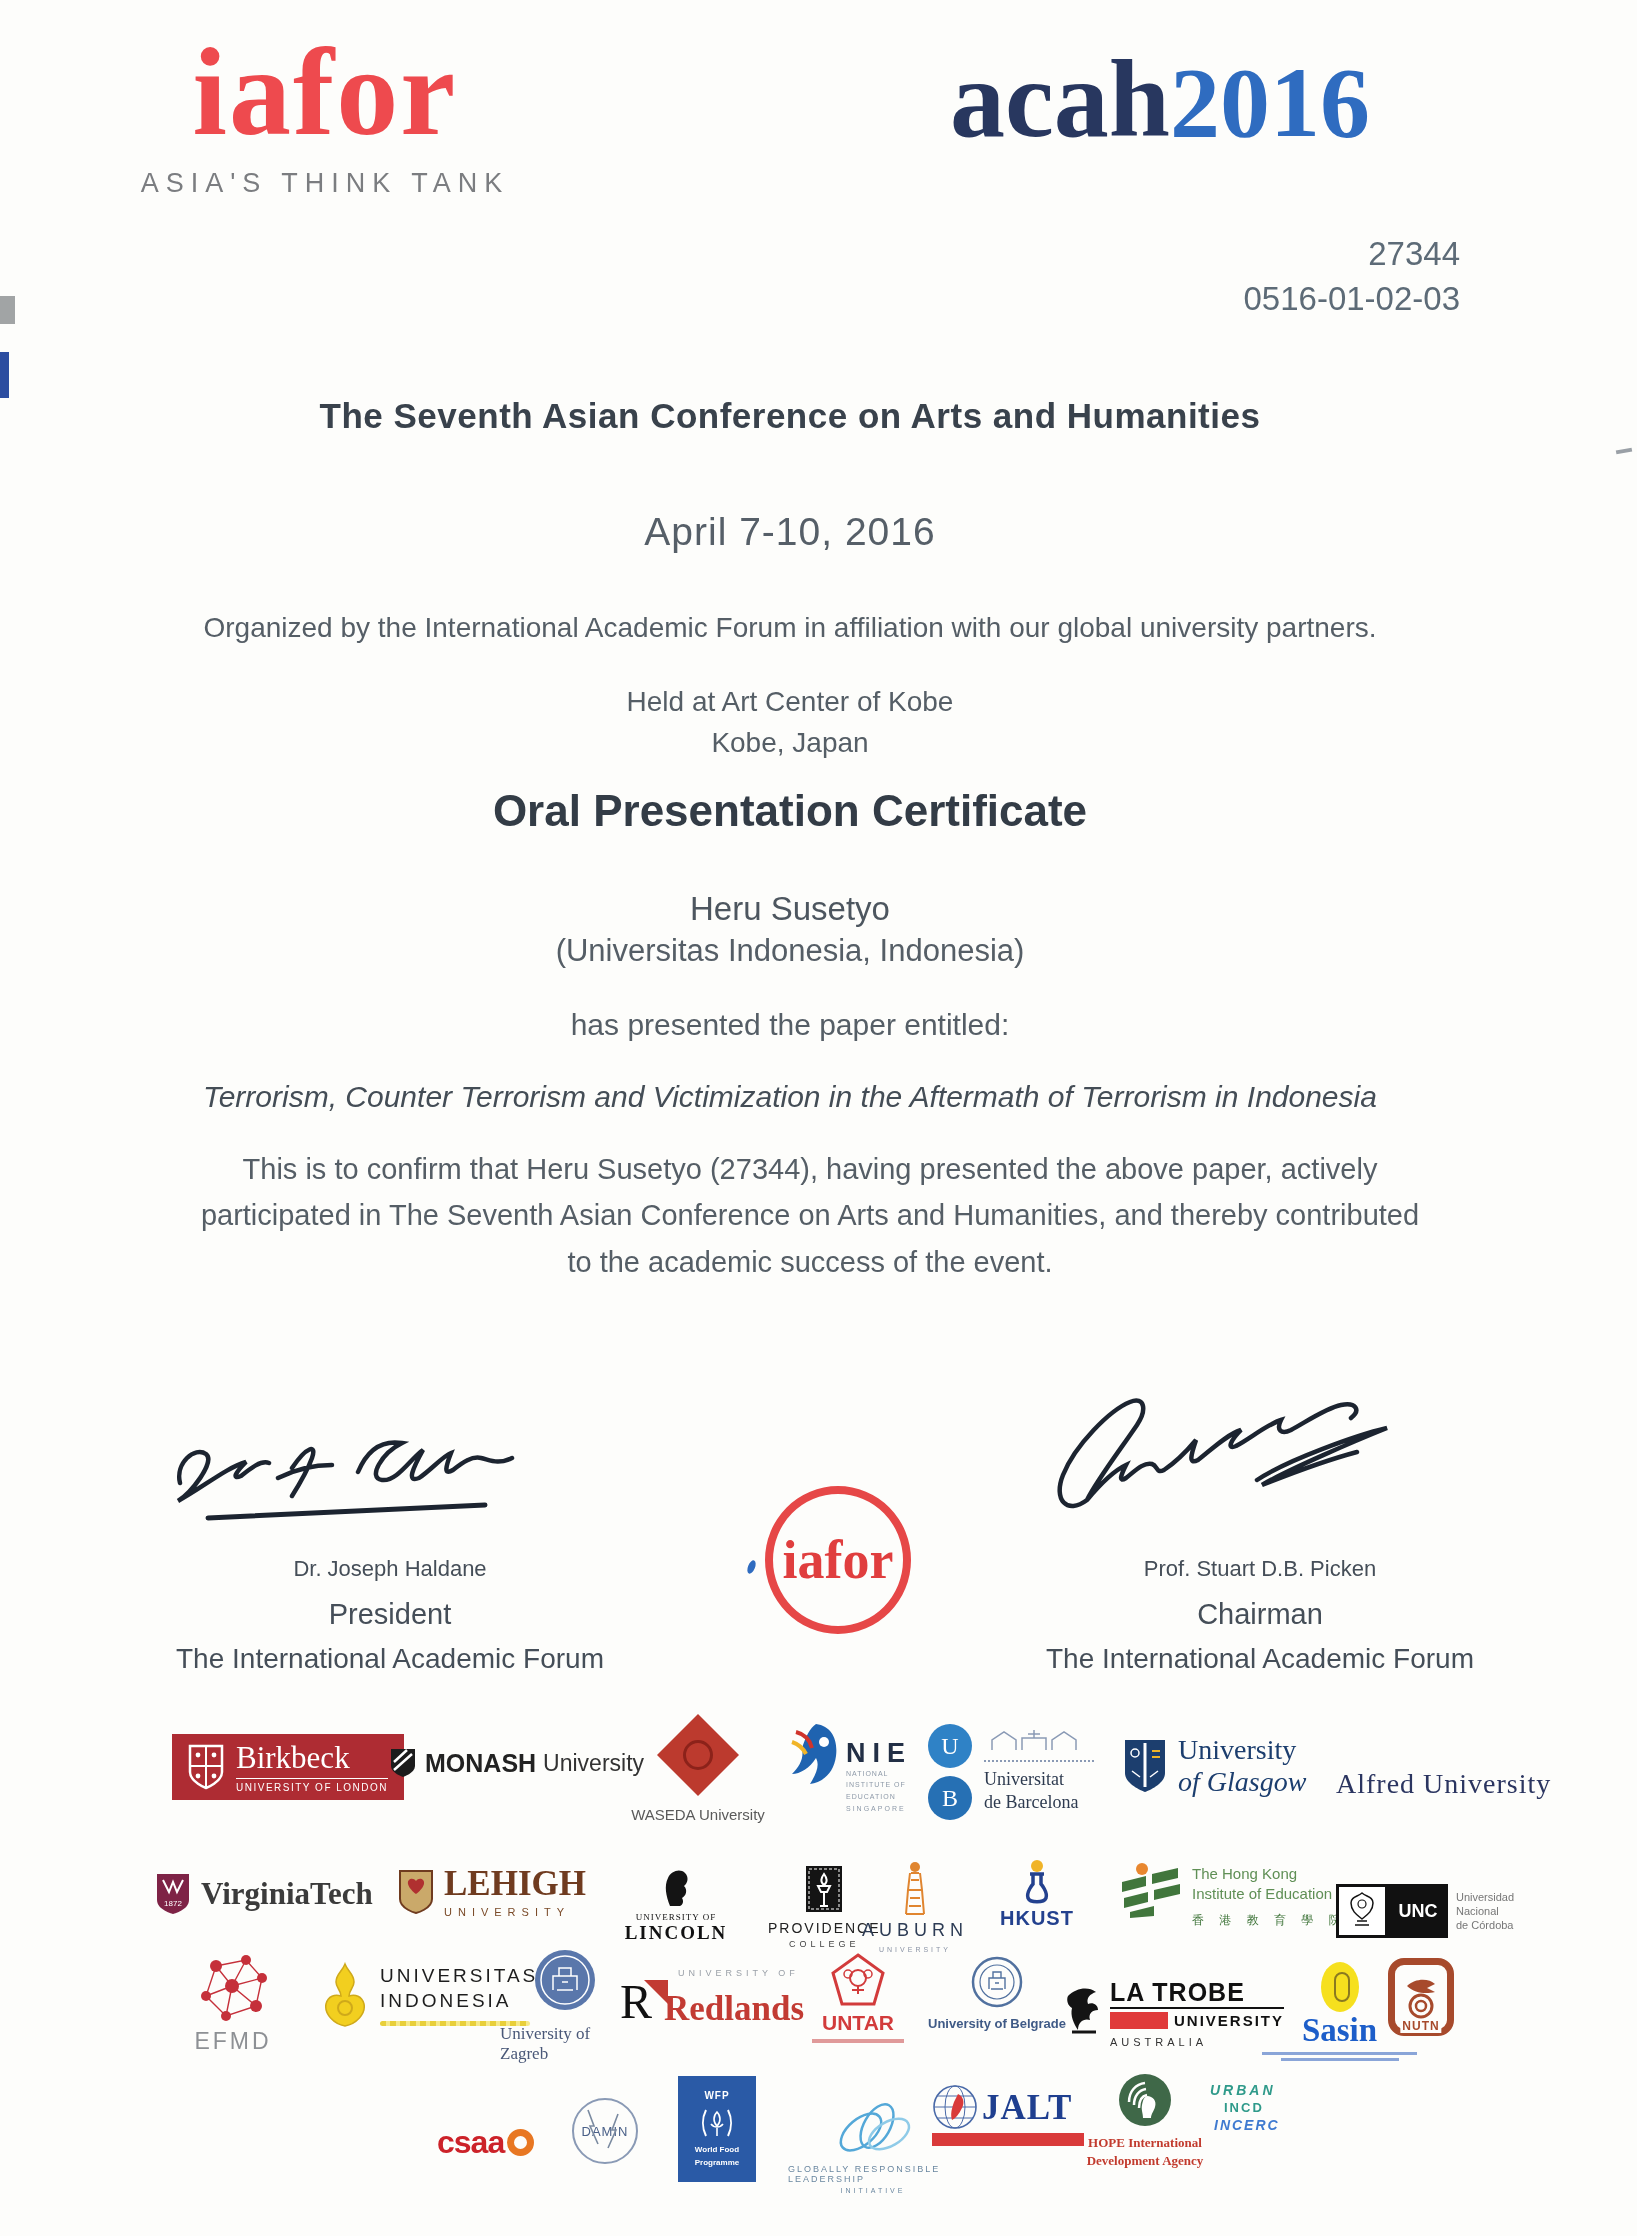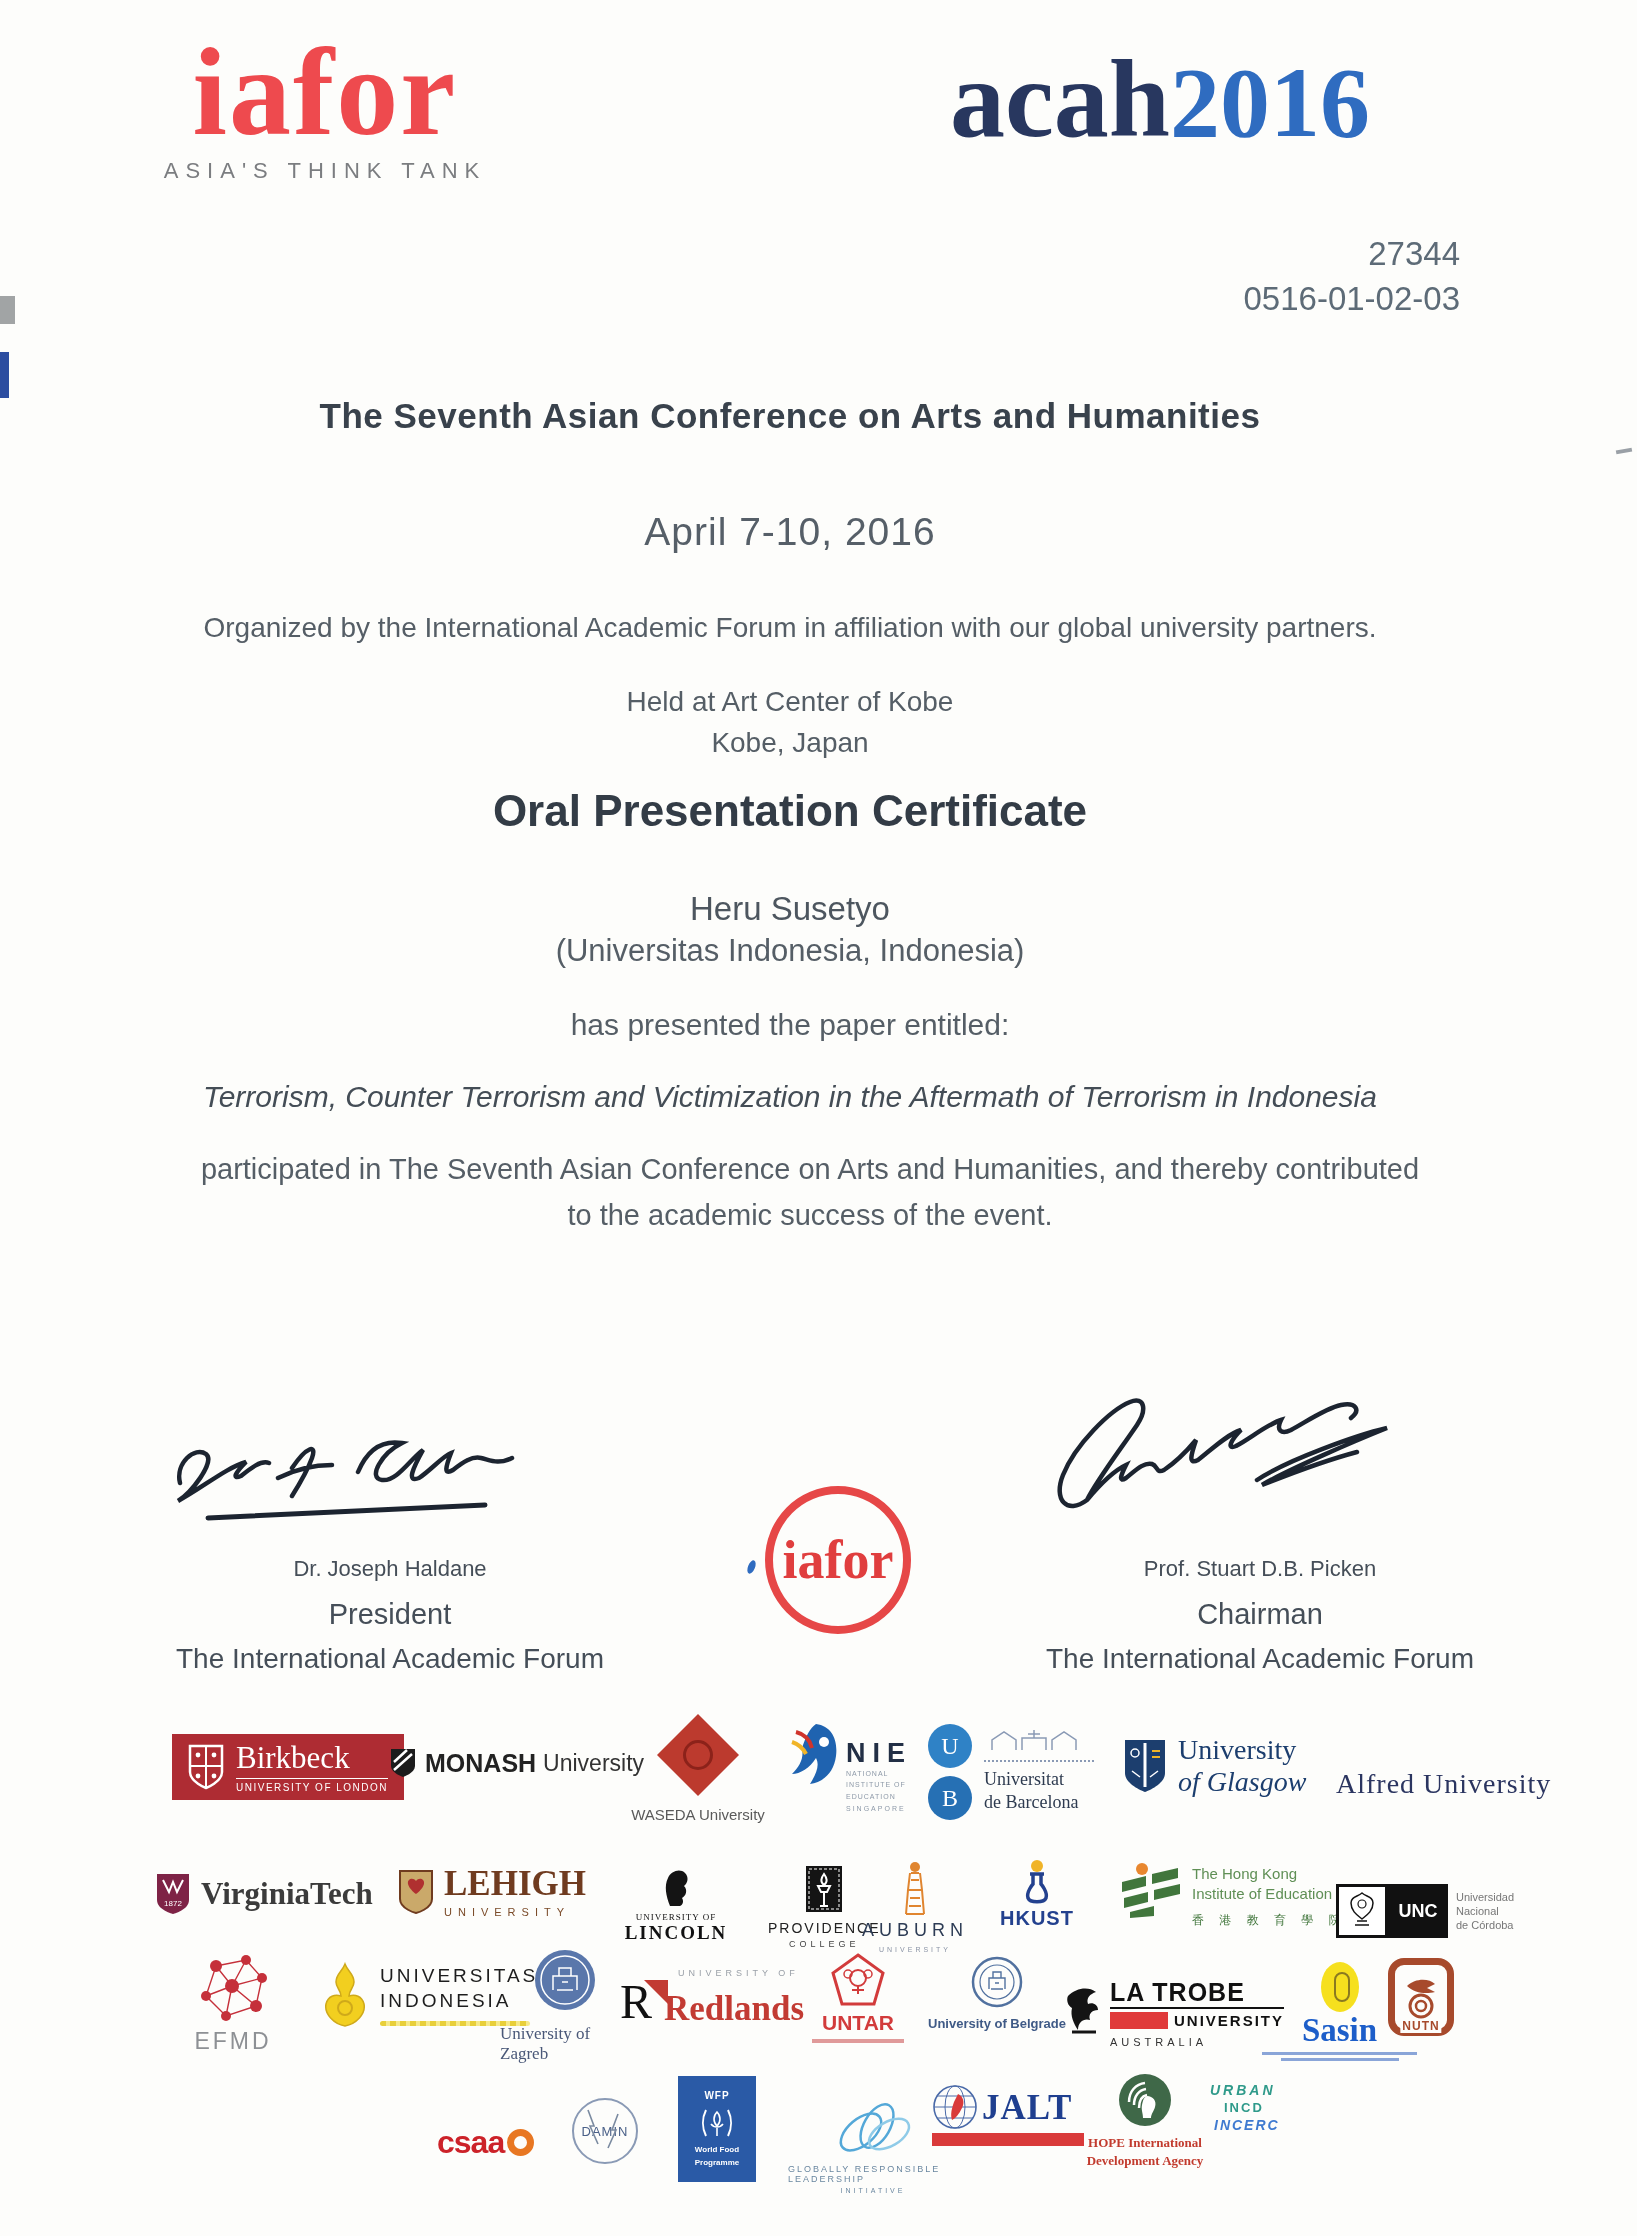--- a/index.html
+++ b/index.html
@@ -3,21 +3,21 @@
 <meta charset="utf-8">
 <style>
   html,body{margin:0;padding:0;background:#e9e9e9;}
   .page{position:relative;width:1637px;height:2236px;background:#fdfdfb;overflow:hidden;
         font-family:"Liberation Sans",sans-serif;color:#555e66;}
   .abs{position:absolute;}
 
   
   .iafor-block{left:110px;top:28px;width:430px;text-align:center;}
   .iafor-logo{font-family:"Liberation Serif",serif;font-weight:bold;font-size:124px;line-height:1.05;color:#ee4a4e;letter-spacing:2px;}
-  .iafor-tagline{font-size:22px;letter-spacing:7px;color:#7b7d80;}
+  .iafor-tagline{font-size:27px;letter-spacing:7px;color:#7b7d80;margin-top:10px;}
   .acah-block{left:850px;top:44px;width:620px;text-align:center;font-family:"Liberation Serif",serif;line-height:1;}
   .acah-prefix{font-size:110px;color:#28375f;font-weight:bold;}
   .acah-year{font-size:100px;color:#2f6cc0;font-weight:bold;}
   .ref-block{left:1140px;top:232px;width:320px;text-align:right;font-size:33px;color:#5d6b77;line-height:1.35;}
 
   
   .bodyline{left:0;width:1580px;text-align:center;}
   .conf-title{top:396px;font-size:35px;font-weight:bold;color:#39424c;letter-spacing:.5px;}
   .dates{top:510px;font-size:39px;color:#565f68;letter-spacing:1px;}
   .organized{top:612px;font-size:28px;}
@@ -180,20 +180,21 @@
   <div class="abs bodyline dates">April 7-10, 2016</div>
   <div class="abs bodyline organized">Organized by the International Academic Forum in affiliation with our global university partners.</div>
   <div class="abs bodyline venue1">Held at Art Center of Kobe</div>
   <div class="abs bodyline venue2">Kobe, Japan</div>
   <div class="abs bodyline cert-title">Oral Presentation Certificate</div>
   <div class="abs bodyline r-affil">(Universitas Indonesia, Indonesia)</div>
   <div class="abs bodyline r-name">Heru Susetyo</div>
   <div class="abs bodyline presented">has presented the paper entitled:</div>
   <div class="abs bodyline paper">Terrorism, Counter Terrorism and Victimization in the Aftermath of Terrorism in Indonesia</div>
   <div class="abs confirm">
+    <div>This is to confirm that Heru Susetyo (27344), having presented the above paper, actively</div>
     <div>participated in The Seventh Asian Conference on Arts and Humanities, and thereby contributed</div>
     <div>to the academic success of the event.</div>
   </div>
 
   <svg class="abs" style="left:150px;top:1408px;" width="410" height="125" viewBox="0 0 410 125">
     <path class="sig-svg" stroke-width="4.5" d="M30,75 C25,55 45,38 56,46 C66,54 40,86 28,93 C55,78 76,60 96,54 C86,64 81,72 91,68 C101,60 111,52 119,55 M142,60 C157,38 167,36 162,50 C157,64 147,80 142,88 M128,70 C146,61 166,57 182,57 M208,64 C218,40 233,32 252,35 C232,45 217,70 232,72 C247,74 261,50 273,42 C263,60 256,75 269,70 C281,62 293,48 301,45 C296,58 293,68 303,62 C313,54 322,48 331,50 C340,52 348,57 362,50"></path>
     <path class="sig-svg" stroke-width="5" d="M58,110 L335,97"></path>
   </svg>
   <div class="abs sig-block" style="left:70px;top:1556px;width:640px;">
     <div class="sig-name">Dr. Joseph Haldane</div>

